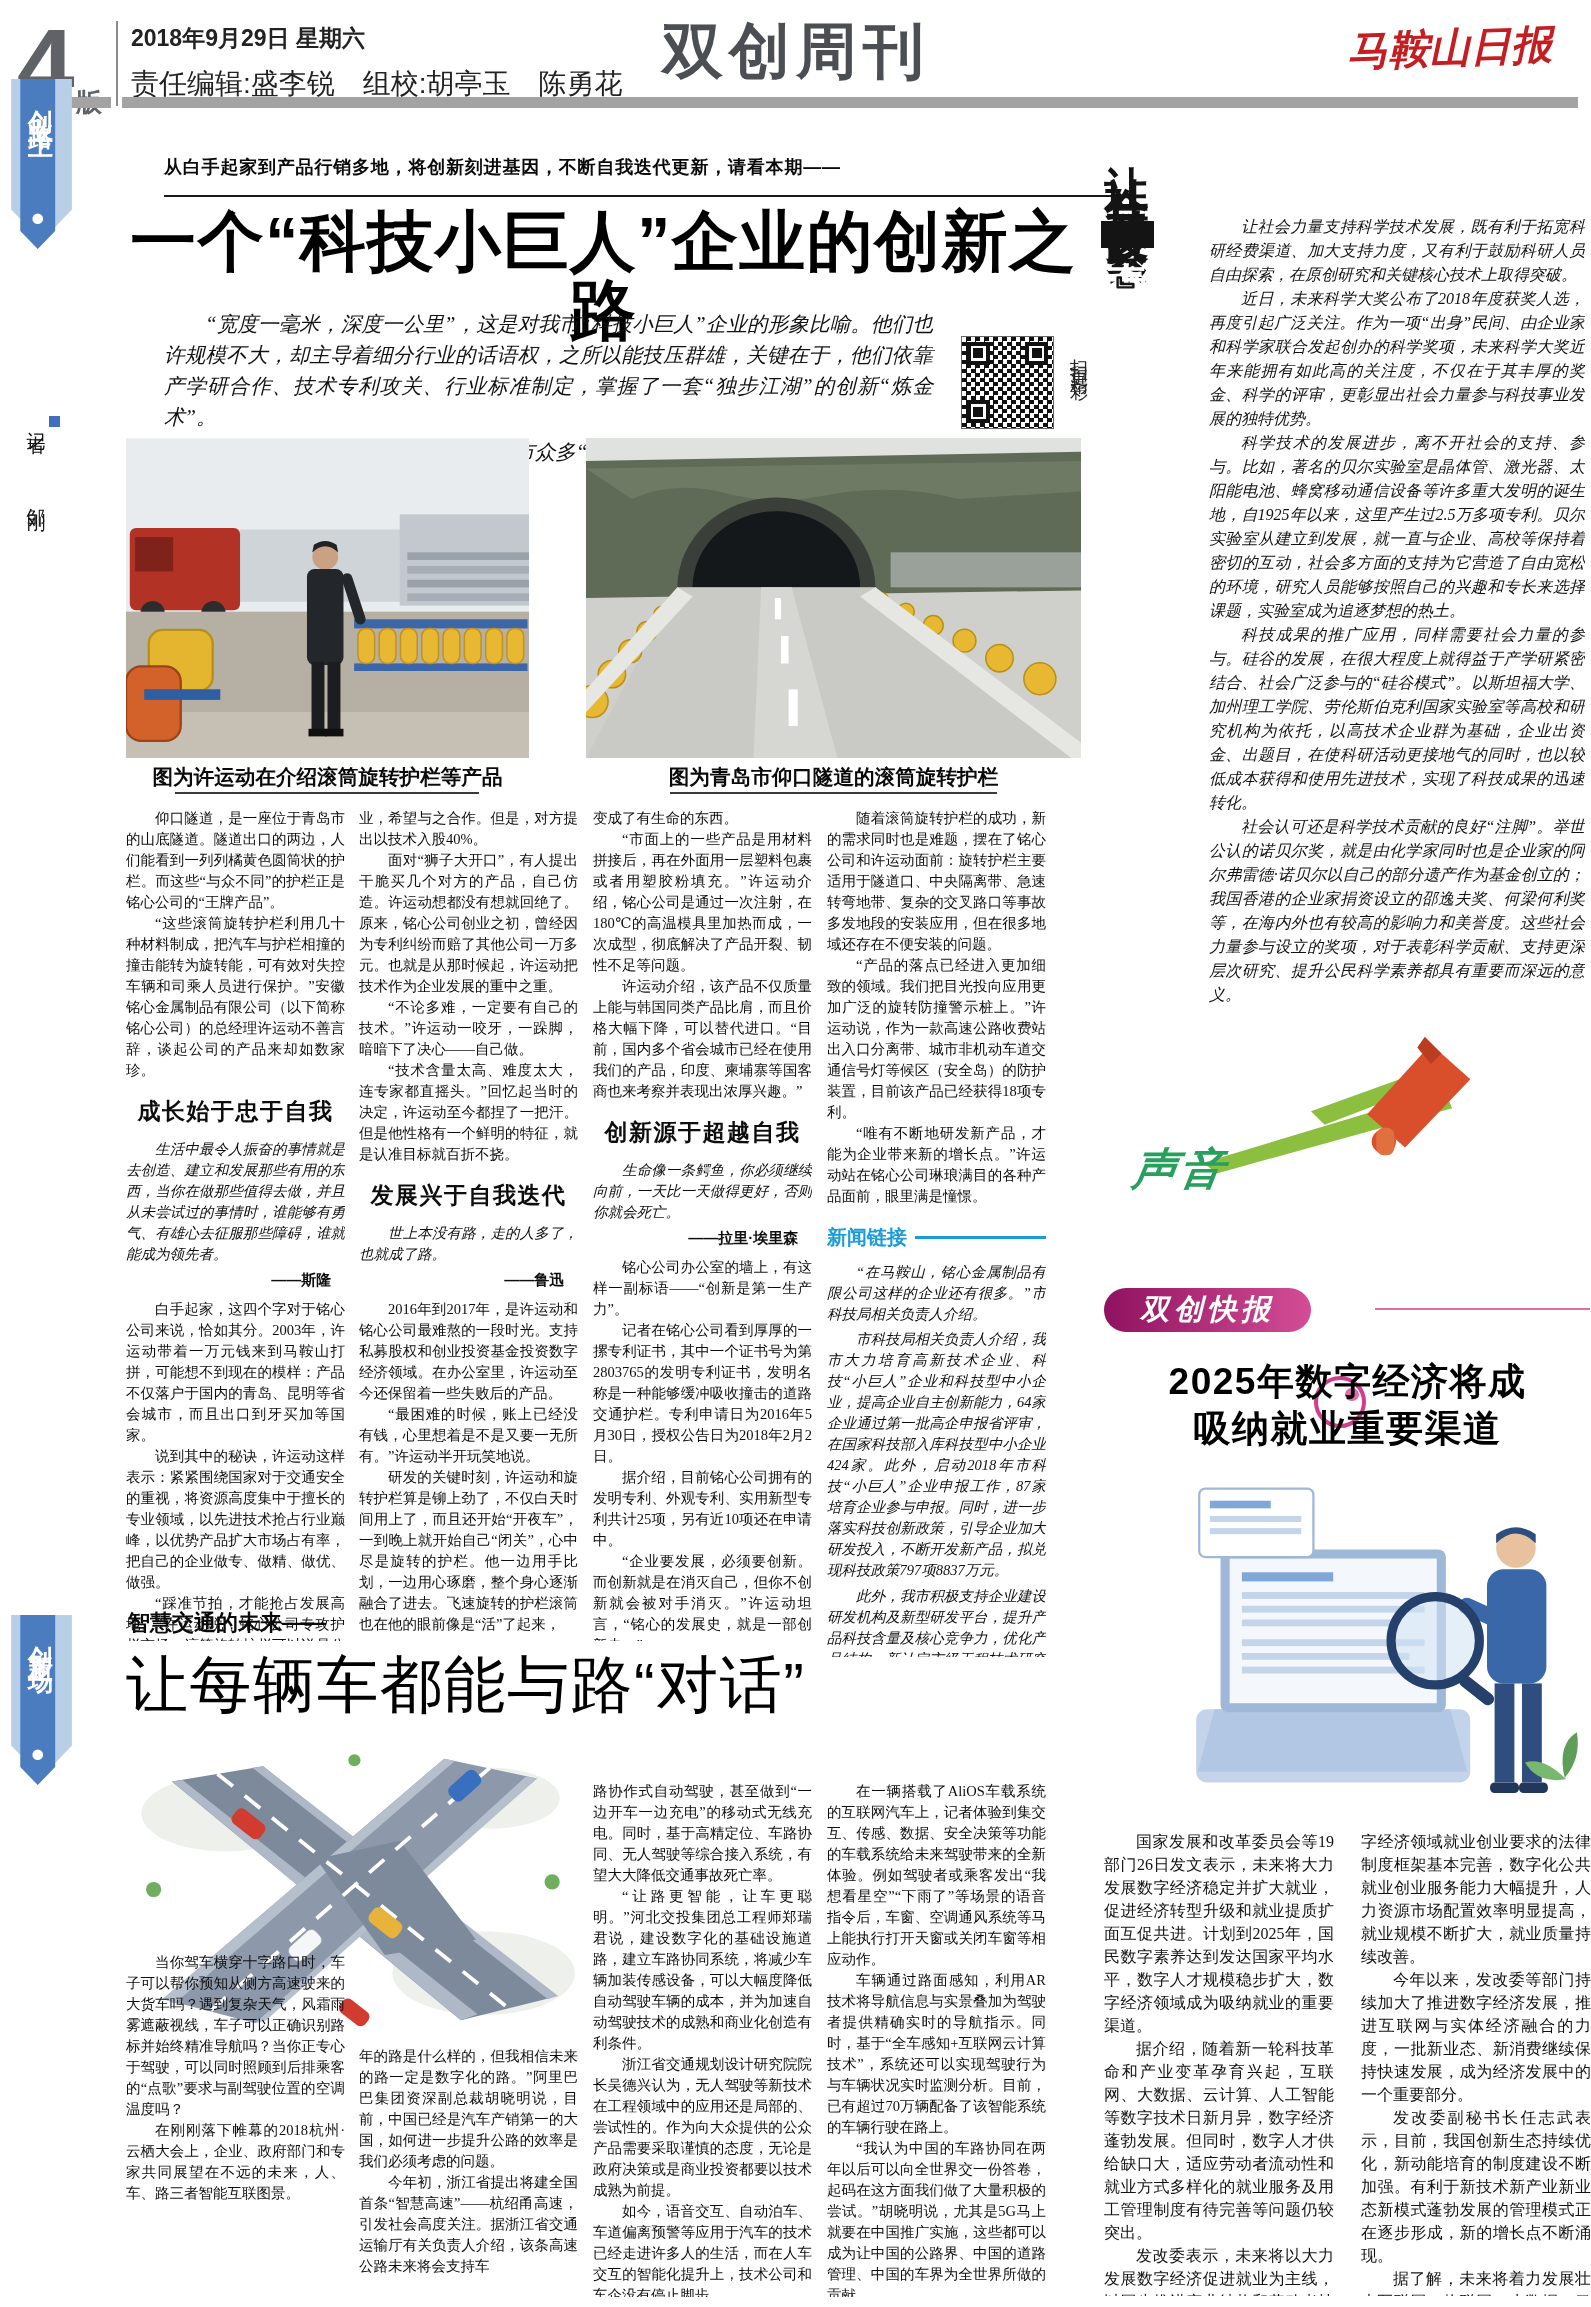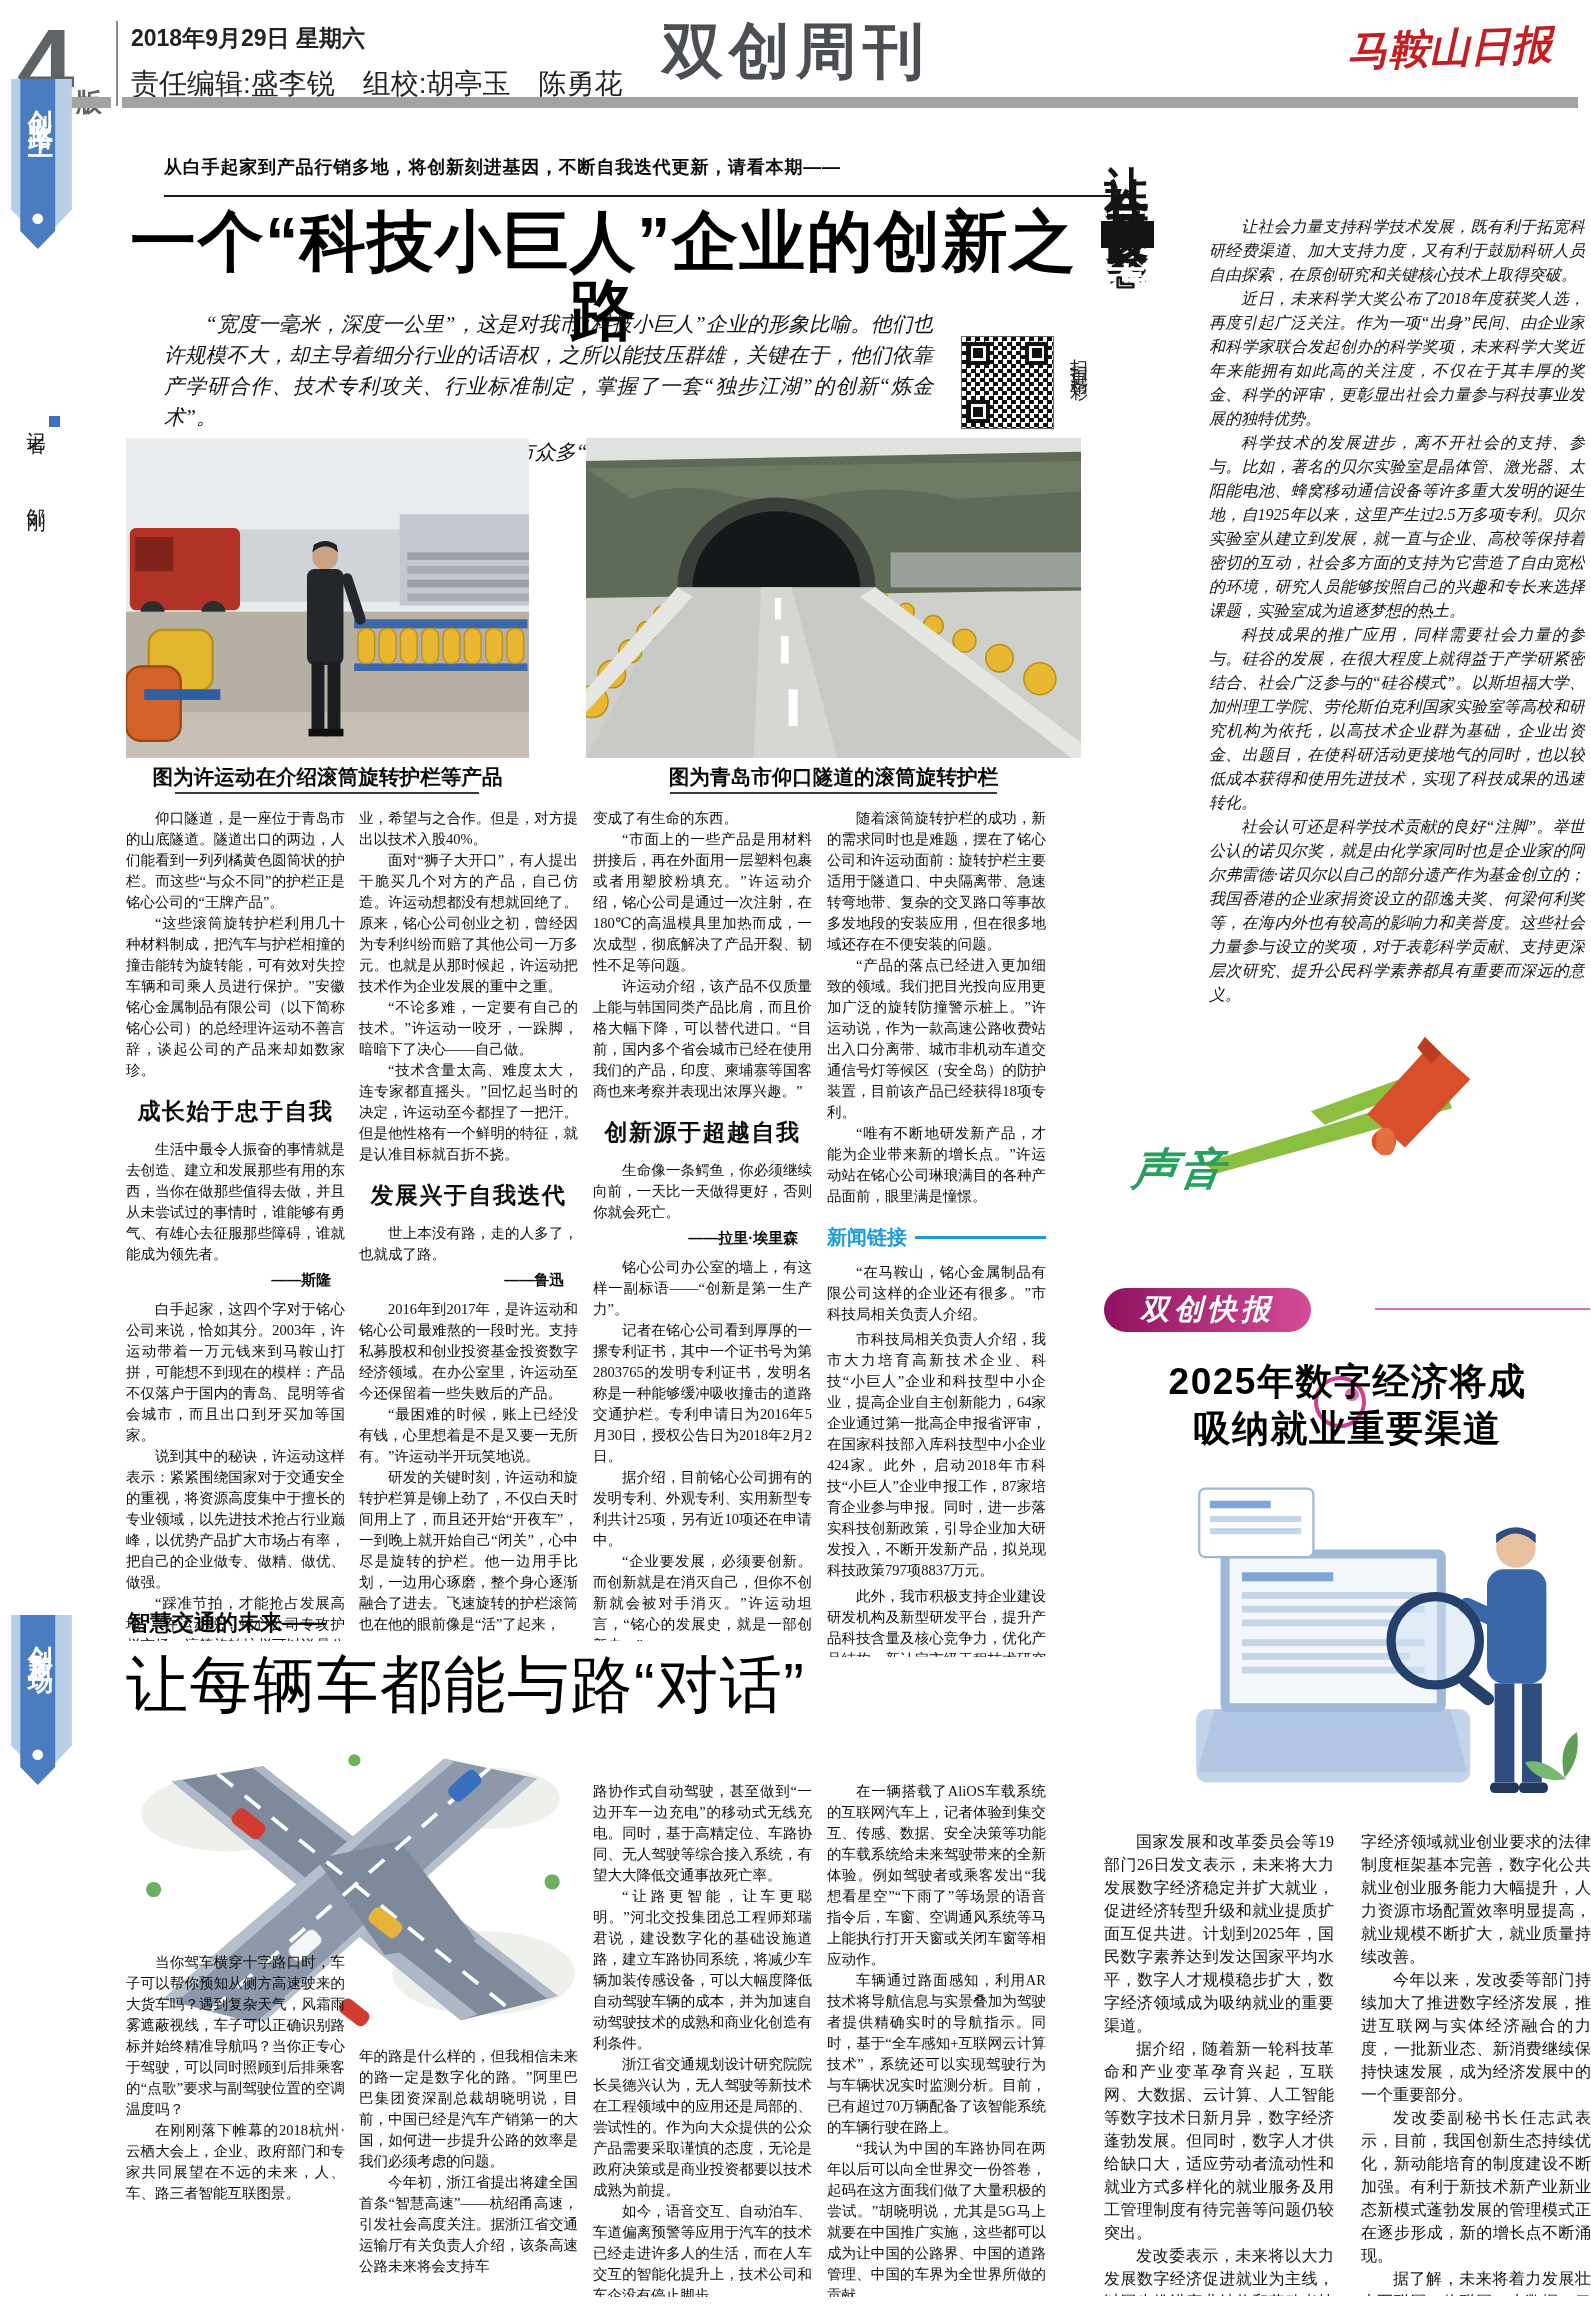--- a/index.html
+++ b/index.html
@@ -36,21 +36,21 @@
   .qr .finder{position:absolute;width:23px;height:23px;border:4.6px solid #111;background:#fff;box-sizing:border-box;}
   .qr .finder::after{content:"";position:absolute;inset:2.3px;background:#111;}
   .qr-caption{font-size:18px;letter-spacing:6px;color:#222;}
   .photo-caption{font-family:"Liberation Sans",sans-serif;font-weight:bold;font-size:20.6px;text-align:center;color:#0a0a0a;}
   .caption-rule{height:1.5px;background:#3a3a3a;}
 
   
   .ncol{width:219px;font-size:14.5px;line-height:21px;color:#0d0d0d;overflow:hidden;}
   .blk-p{text-indent:2em;text-align:justify;margin:0;}
   .blk-p.ni{text-indent:0;}
-  .blk-q{text-indent:2em;text-align:justify;margin:4.6px 0;}
+  .blk-q{text-indent:2em;text-align:justify;font-style:italic;margin:4.6px 0;}
   .blk-h{font-family:"Liberation Sans",sans-serif;font-weight:bold;font-size:23px;text-align:center;text-indent:0;
          margin:20px 0 16.7px;letter-spacing:1.5px;}
   .blk-a{text-align:right;font-weight:bold;padding-right:13.7px;margin:1.5px 0 9px;font-family:"Liberation Sans",sans-serif;font-size:15px;}
   .blk-link{color:#1b9bd7;font-family:"Liberation Sans",sans-serif;font-weight:bold;font-size:20px;
             display:flex;align-items:center;gap:7.6px;margin:20px 0 13.7px;text-indent:0;}
   .link-line{flex:1;height:2.3px;background:#1b9bd7;}
 
   
   .voice-headline{font-family:"Liberation Sans",sans-serif;font-weight:bold;font-size:44px;color:#141414;letter-spacing:10.7px;line-height:1;}
   .voice-headline .boxed{background:#141414;color:#fff;padding:6px 2.3px;letter-spacing:7.6px;margin:4.6px 0;}

